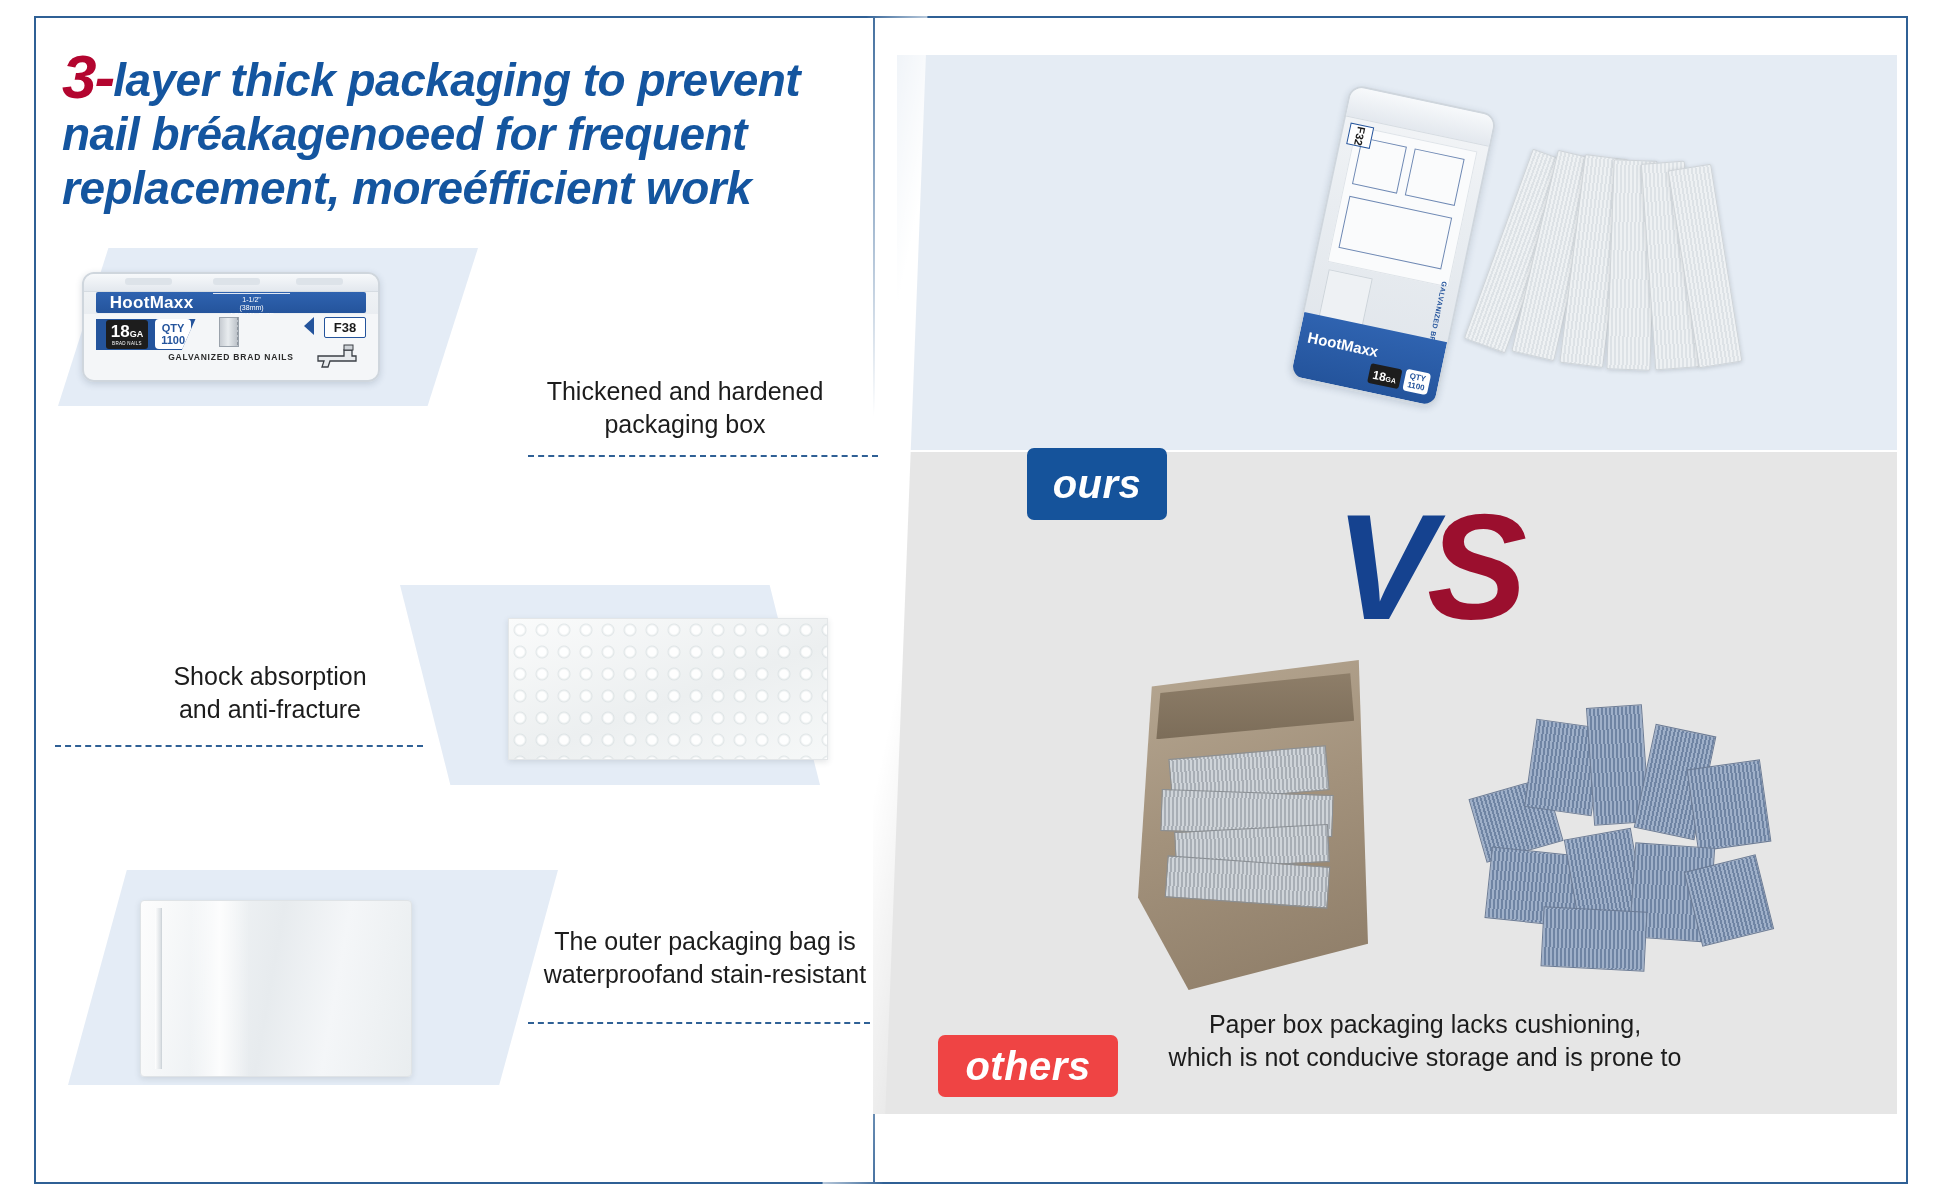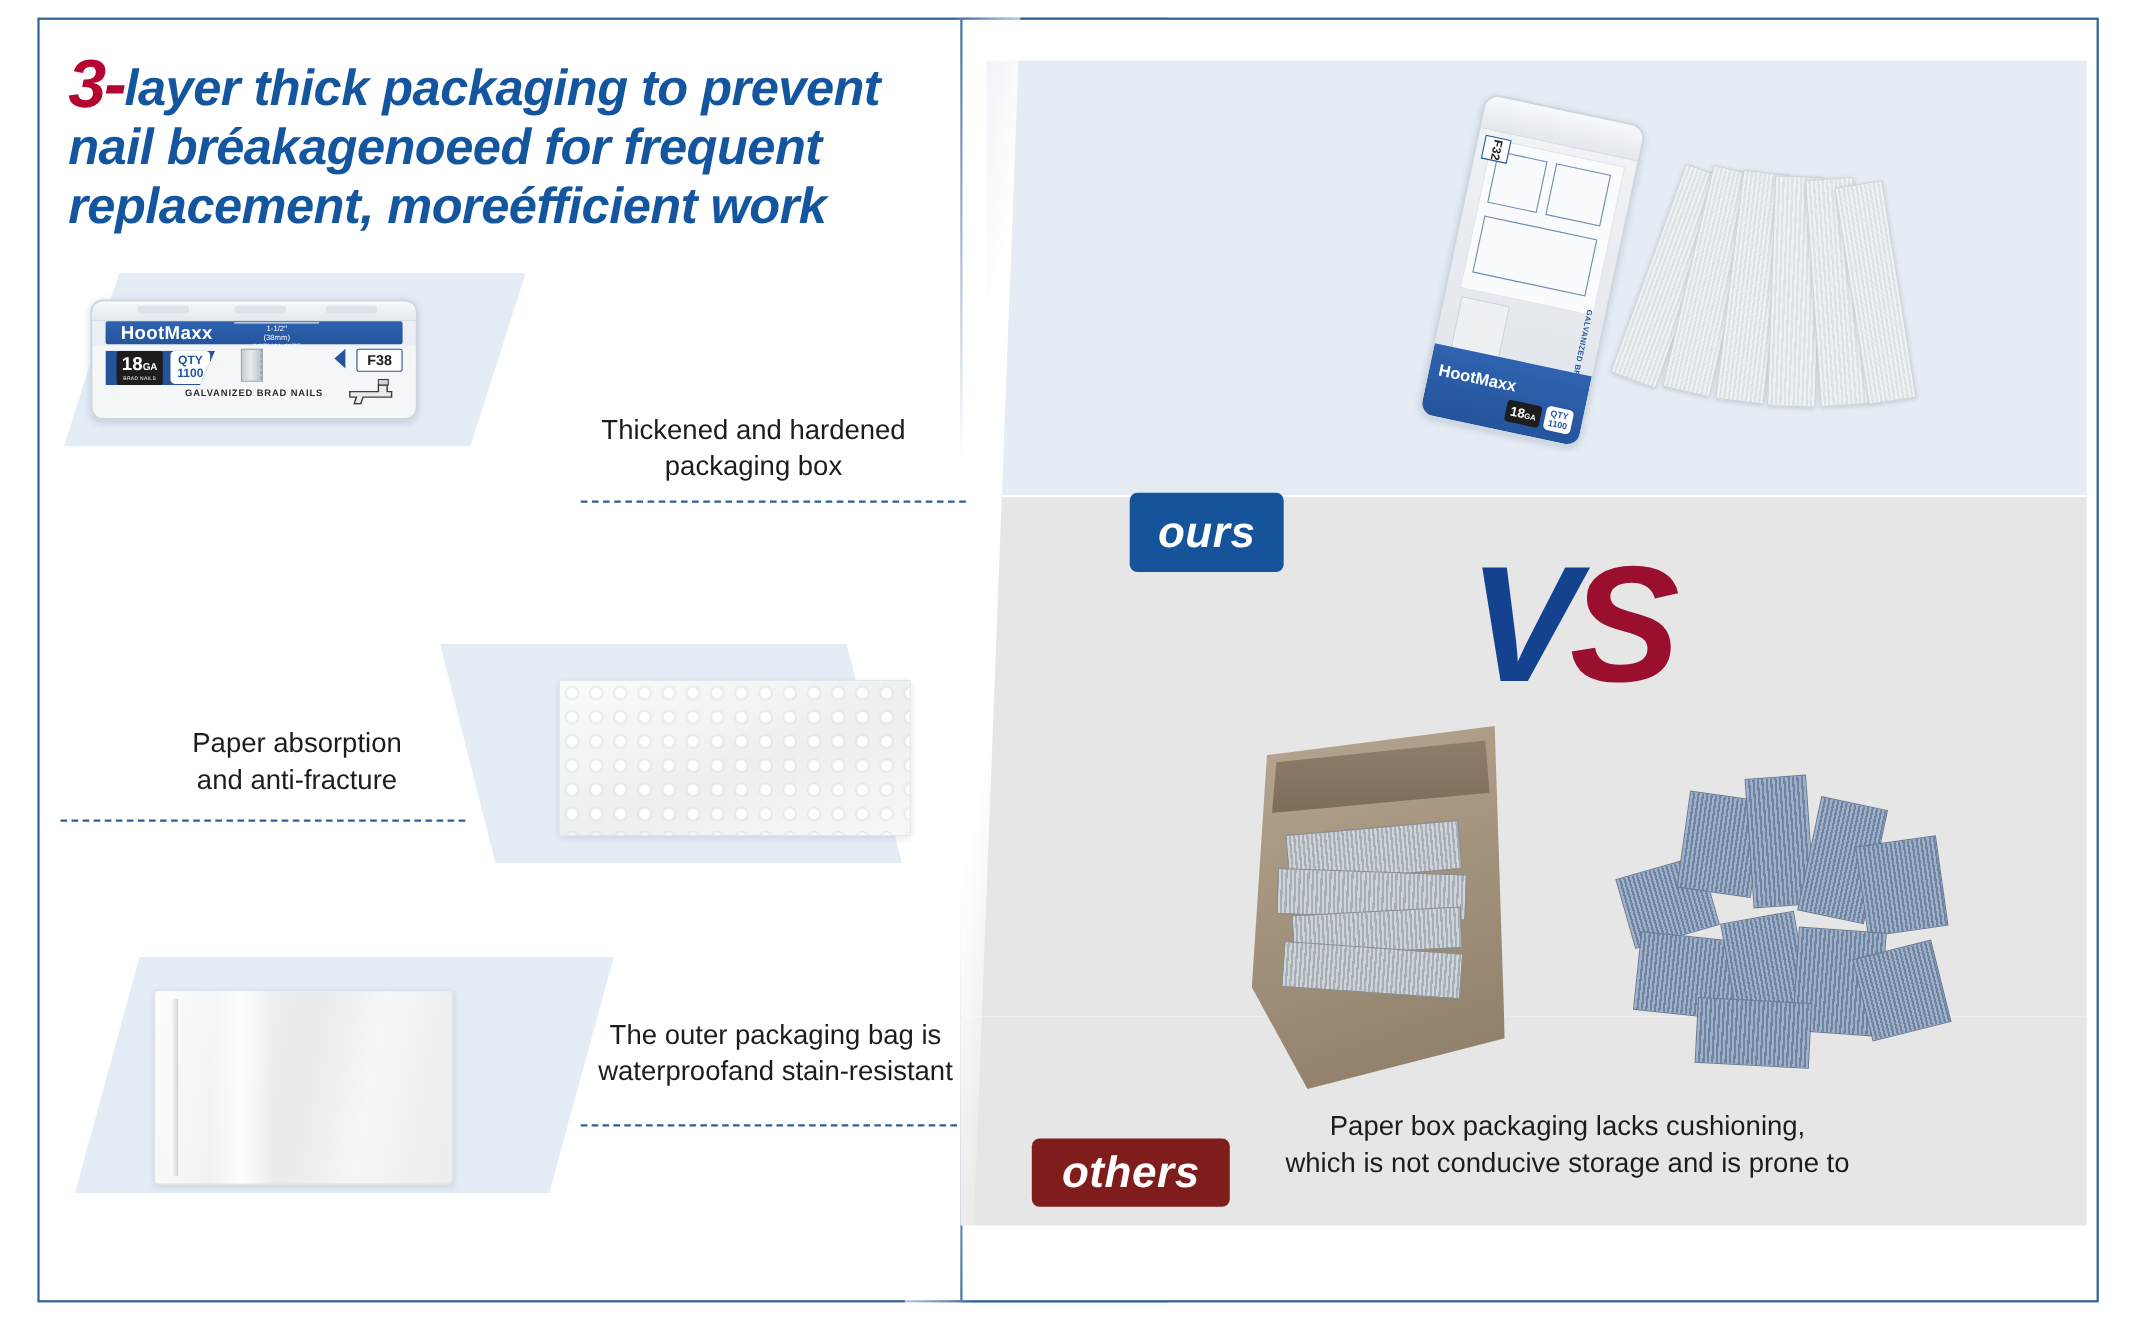--- a/index.html
+++ b/index.html
@@ -88,21 +88,21 @@
       background:linear-gradient(90deg,rgba(255,255,255,0),rgba(255,255,255,.85),rgba(255,255,255,0));}
 
   
   .ours-bg{position:absolute;left:897px;top:55px;width:1000px;height:395px;background:#e5ecf4;z-index:2;}
   .others-bg{position:absolute;left:873px;top:452px;width:1024px;height:472px;background:#e6e6e6;z-index:2;}
   .others-bg2{position:absolute;left:873px;top:924px;width:1024px;height:190px;background:#e6e6e6;z-index:2;}
 
   .tag{position:absolute;z-index:12;font-style:italic;font-weight:bold;color:#fff;
       border-radius:7px;letter-spacing:.5px;display:flex;align-items:center;justify-content:center;}
   .tag-ours{left:1027px;top:448px;width:140px;height:72px;font-size:40px;background:#15539b;}
-  .tag-others{left:938px;top:1035px;width:180px;height:62px;font-size:40px;background:#7f1d1d;}
+  .tag-others{left:938px;top:1035px;width:180px;height:62px;font-size:40px;background:#ef4444;}
 
   .vs{position:absolute;left:1335px;top:492px;z-index:13;font-weight:bold;font-style:italic;
       font-size:150px;line-height:150px;letter-spacing:-8px;}
   .vs .v{color:#15428f;}
   .vs .s{color:#9b0f2e;}
 
   
   .rbox{position:absolute;left:1318px;top:96px;width:150px;height:300px;z-index:8;
       transform:rotate(12deg);}
   .rbox .pbox{border-radius:14px;}
@@ -179,21 +179,21 @@
     <span>packaging box</span>
   </div>
   <div class="dash" style="left:528px;top:455px;width:350px;"></div>
 
   <div class="para flip" style="left:400px;top:585px;width:420px;height:200px;">
     <div class="shape"></div>
   </div>
   <div class="bubble" style="left:508px;top:618px;width:318px;height:140px;"></div>
 
   <div class="callout" style="left:105px;top:660px;width:330px;">
-    <span>Paper absorption</span><br>
+    <span>Shock absorption</span><br>
     <span>and anti-fracture</span>
   </div>
   <div class="dash" style="left:55px;top:745px;width:368px;"></div>
 
   <div class="para" style="left:68px;top:870px;width:490px;height:215px;">
     <div class="shape"></div>
   </div>
   <div class="bag" style="left:140px;top:900px;width:270px;height:175px;">
     <div class="zip"></div>
     <div class="sheen"></div>

